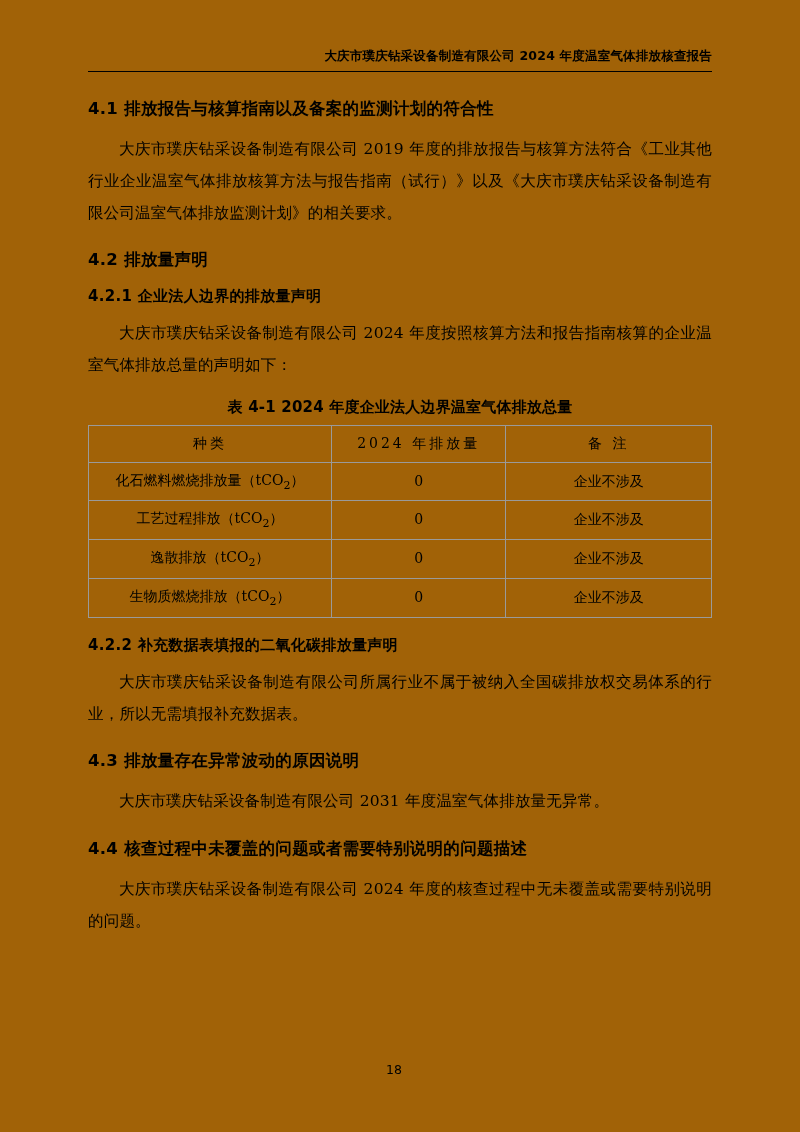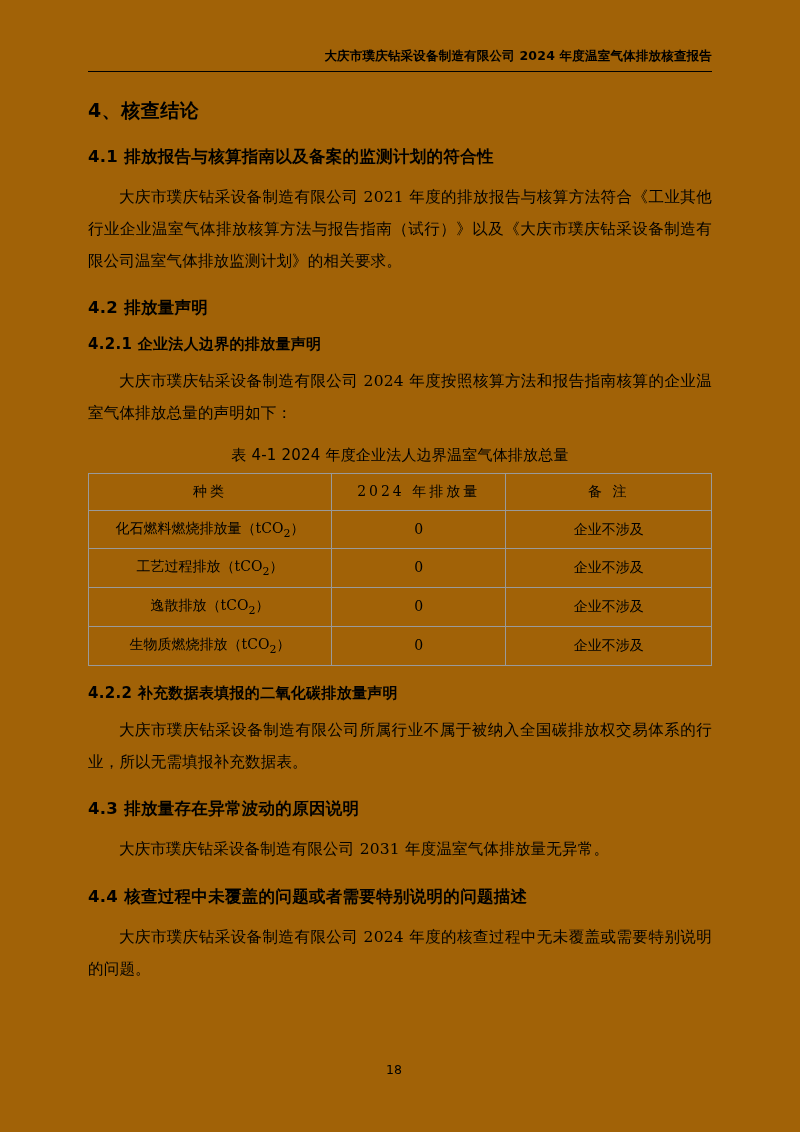--- a/index.html
+++ b/index.html
@@ -63,21 +63,21 @@
   p.body {
     font-size: 15.5px;
     line-height: 2.05;
     margin: 0 0 6px 0;
     text-align: justify;
     text-indent: 2em;
     letter-spacing: 0.2px;
   }
   .tbl-caption {
     font-family: "DejaVu Sans", "Liberation Sans", sans-serif;
-    font-weight: normal;
+    font-weight: bold;
     font-size: 15px;
     text-align: center;
     margin: 16px 0 8px 0;
     letter-spacing: 0.2px;
   }
   table.emis {
     border-collapse: collapse;
     width: 100%;
     margin: 0 auto 18px auto;
     font-size: 14px;
@@ -124,24 +124,23 @@
 </head>
 <body>
 
 <div class="page">
 
   <div class="content">
 
     <div class="run-head">大庆市璞庆钻采设备制造有限公司 2024 年度温室气体排放核查报告</div>
     <div class="head-rule"></div>
 
-    <h1 class="sec">4、核查结论</h1>
 
     <h2 class="sub">4.1 排放报告与核算指南以及备案的监测计划的符合性</h2>
-    <p class="body">大庆市璞庆钻采设备制造有限公司 2021 年度的排放报告与核算方法符合《工业其他行业企业温室气体排放核算方法与报告指南（试行）》以及《大庆市璞庆钻采设备制造有限公司温室气体排放监测计划》的相关要求。</p>
+    <p class="body">大庆市璞庆钻采设备制造有限公司 2019 年度的排放报告与核算方法符合《工业其他行业企业温室气体排放核算方法与报告指南（试行）》以及《大庆市璞庆钻采设备制造有限公司温室气体排放监测计划》的相关要求。</p>
 
     <h2 class="sub">4.2 排放量声明</h2>
 
     <h3 class="subsub">4.2.1 企业法人边界的排放量声明</h3>
     <p class="body">大庆市璞庆钻采设备制造有限公司 2024 年度按照核算方法和报告指南核算的企业温室气体排放总量的声明如下：</p>
 
     <div class="tbl-caption">表 4-1 2024 年度企业法人边界温室气体排放总量</div>
 
     <table class="emis">
       <colgroup>

